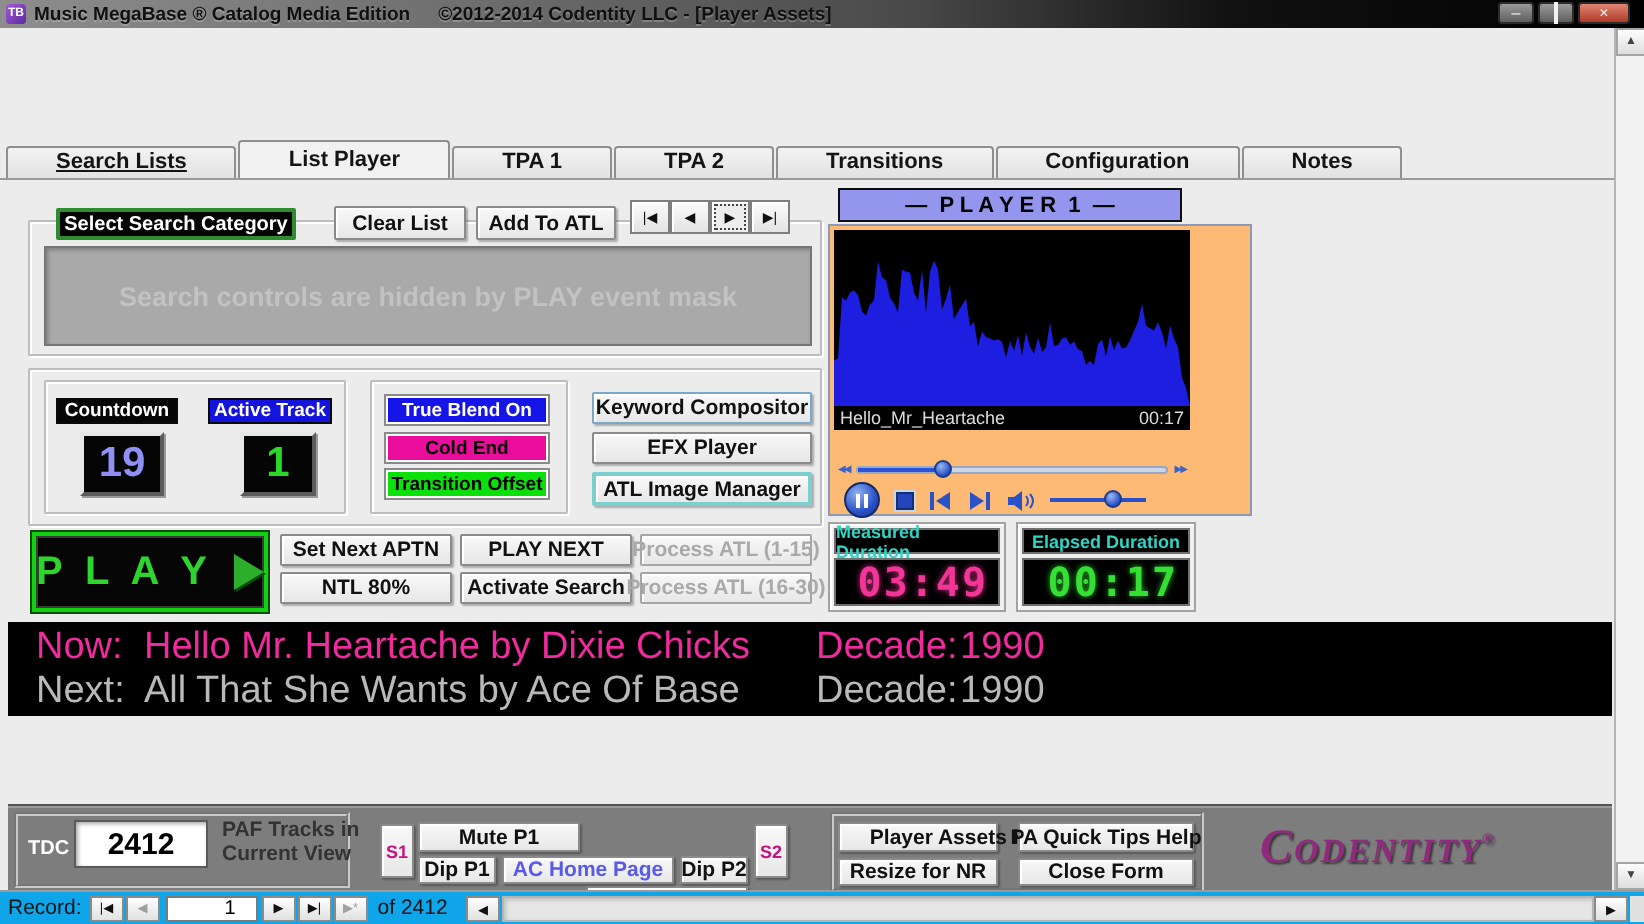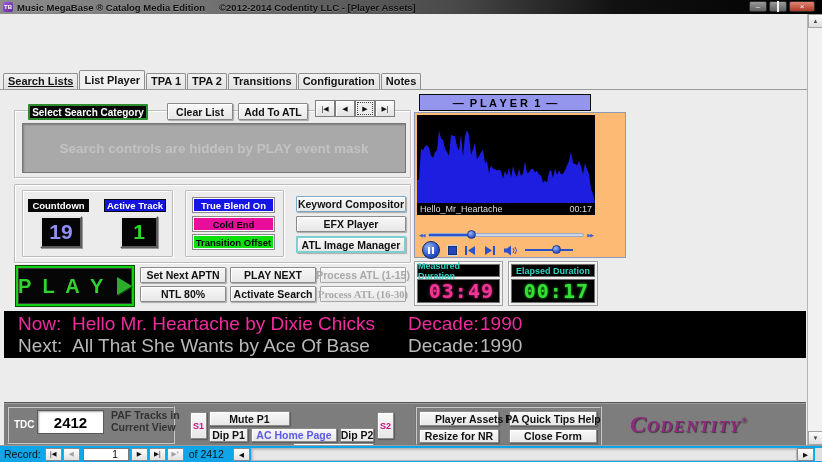--- a/index.html
+++ b/index.html
@@ -31,21 +31,21 @@
   #brand .primary { color:#c24ec2; text-shadow:2px 2px 0 #141414, -1px -1px 0 #3c1a3c; }
   #brand .tm { font-size:9px; color:#2e2e2e; vertical-align:top; }
   #brand .secondary { color:#737373; text-shadow:2px 2px 0 #121212; margin-left:6px; }
   #brand-line { position:absolute; left:8px; top:48px; width:650px; height:2px;
     background:linear-gradient(#2c2c2c,#cfcfcf); }
   #form-title { position:absolute; left:8px; top:41px; font-size:12.5px; color:#f2f2f2; }
 
   
   #tabstrip { position:absolute; left:0; top:71px; width:822px; height:19px; background:#ececec;
     border-bottom:1px solid #9a9a9a; display:flex; align-items:flex-end; padding-left:3px; }
-  .tab { height:16px; line-height:15px; padding:0 4px; margin-right:1px; font-size:11px; font-weight:bold;
+  .tab { height:16px; line-height:15px; padding:0 24px; margin-right:1px; font-size:11px; font-weight:bold;
     color:#141414; background:linear-gradient(#f2f2f2,#e2e2e2); border:1px solid #8f8f8f;
     border-bottom:none; border-radius:2px 2px 0 0; white-space:nowrap; }
   .tab.active { height:19px; line-height:18px; background:#f1f1f1; position:relative; z-index:2; }
   .tab.u { text-decoration:underline; }
 
   
   .btn { position:absolute; display:flex; align-items:center; justify-content:center;
     background:linear-gradient(#f8f8f8,#e7e7e7); border:1px solid #8a8a8a; border-radius:1px;
     box-shadow:inset 1px 1px 0 #fff, 1px 1px 1px rgba(0,0,0,.28);
     font-size:10.5px; font-weight:bold; color:#111; white-space:nowrap; }
@@ -97,21 +97,21 @@
     border:2px solid #12d112; box-shadow:0 0 0 1px #0a4d0a, inset 0 0 0 1px #3a3a3a;
     display:flex; align-items:center; justify-content:space-between; gap:9px; }
   #btn-play .ptxt { color:#2fd42f; font-size:20px; font-weight:bold; letter-spacing:3px; }
   #play-tri { width:0; height:0; border-left:15px solid #2cae2c; border-top:9px solid transparent;
     border-bottom:9px solid transparent; filter:drop-shadow(1px 1px 0 #0c4d0c); }
   #btn-setnext  { left:140px; top:267px; width:86px; height:16px; }
   #btn-playnext { left:230px; top:267px; width:86px; height:16px; }
   #btn-atl115   { left:320px; top:267px; width:86px; height:16px; }
   #btn-ntl      { left:140px; top:286px; width:86px; height:16px; }
   #btn-activate { left:230px; top:286px; width:86px; height:16px; }
-  #btn-atl1630  { left:320px; top:286px; width:86px; height:16px;font-family:Liberation Serif, serif; }
+  #btn-atl1630  { left:320px; top:286px; width:86px; height:16px; }
 
   
   #player-title { position:absolute; left:419px; top:94px; width:172px; height:17px; background:#9496ee;
     border:1px solid #0d0d0d; display:flex; align-items:center; justify-content:center;
     font-size:11px; font-weight:bold; color:#000; white-space:pre; }
   #media { position:absolute; left:414px; top:112px; width:212px; height:146px; background:#fdba74;
     border:1px solid #8c9ab8; }
   #screen { position:absolute; left:2px; top:2px; width:178px; height:100px; background:#000; }
   #wave { position:absolute; left:0; top:0; width:178px; height:88px; }
   #screen-info { position:absolute; left:0; bottom:0; width:100%; height:12px; display:flex;

